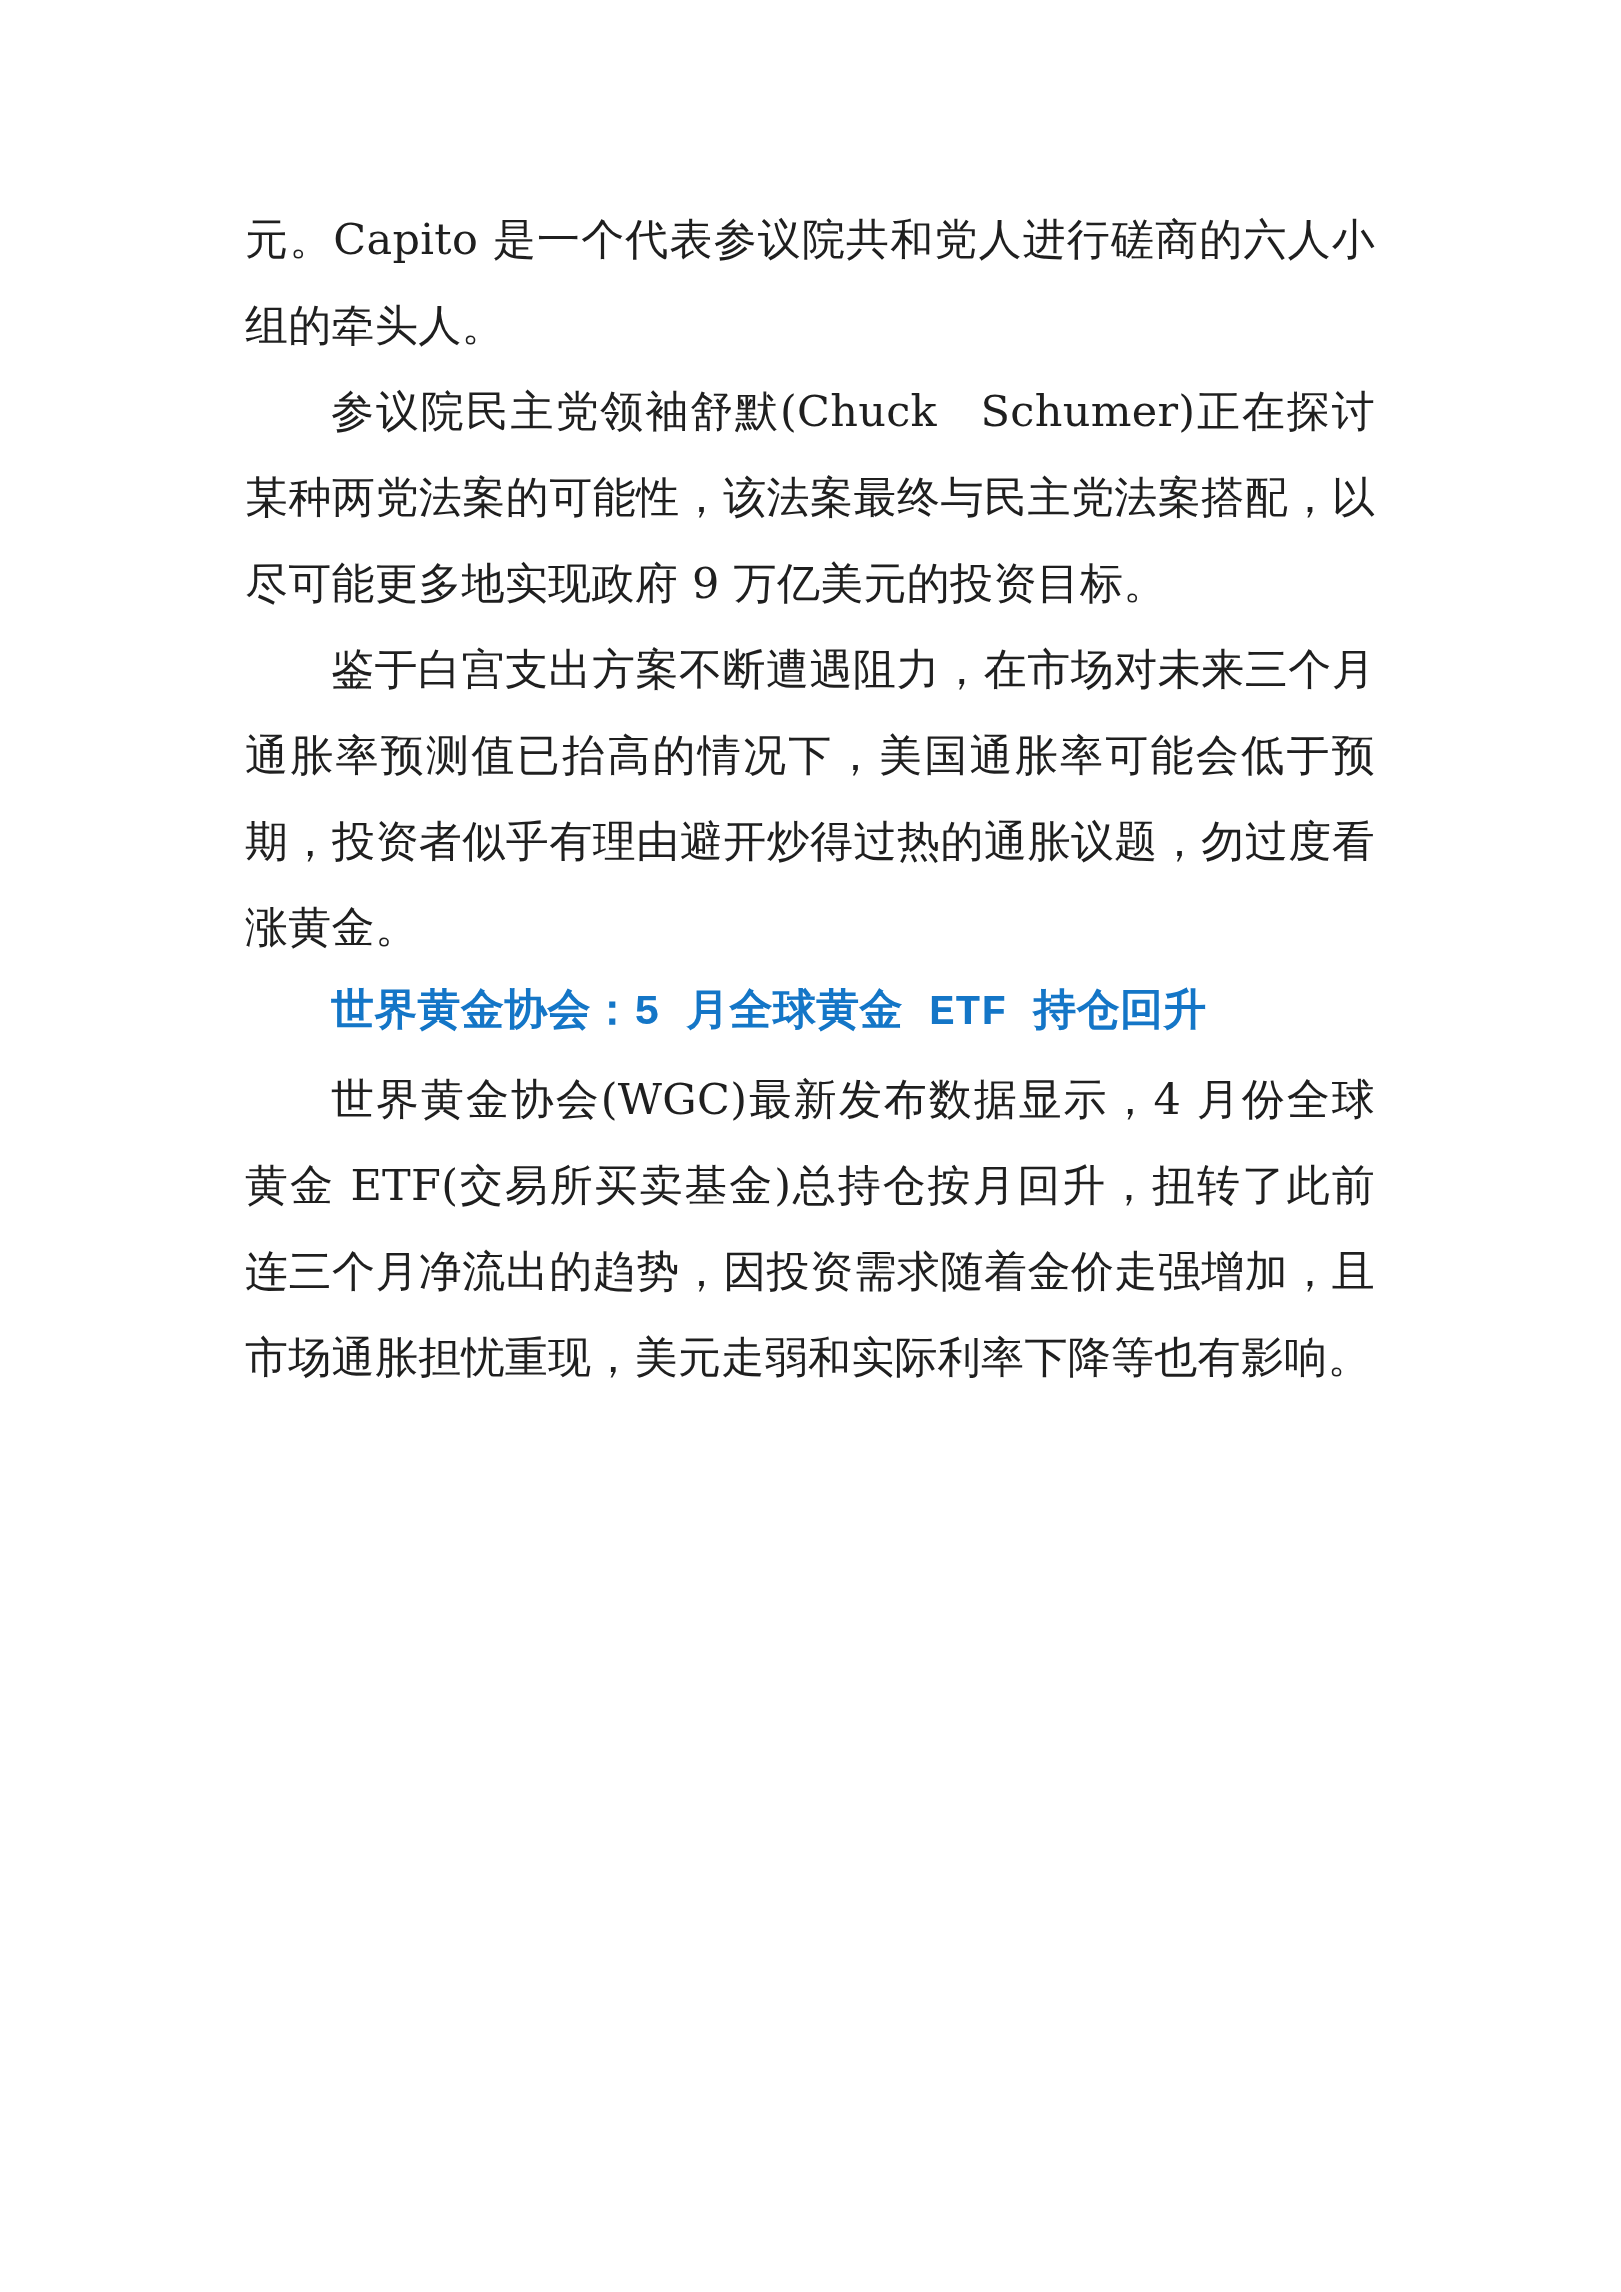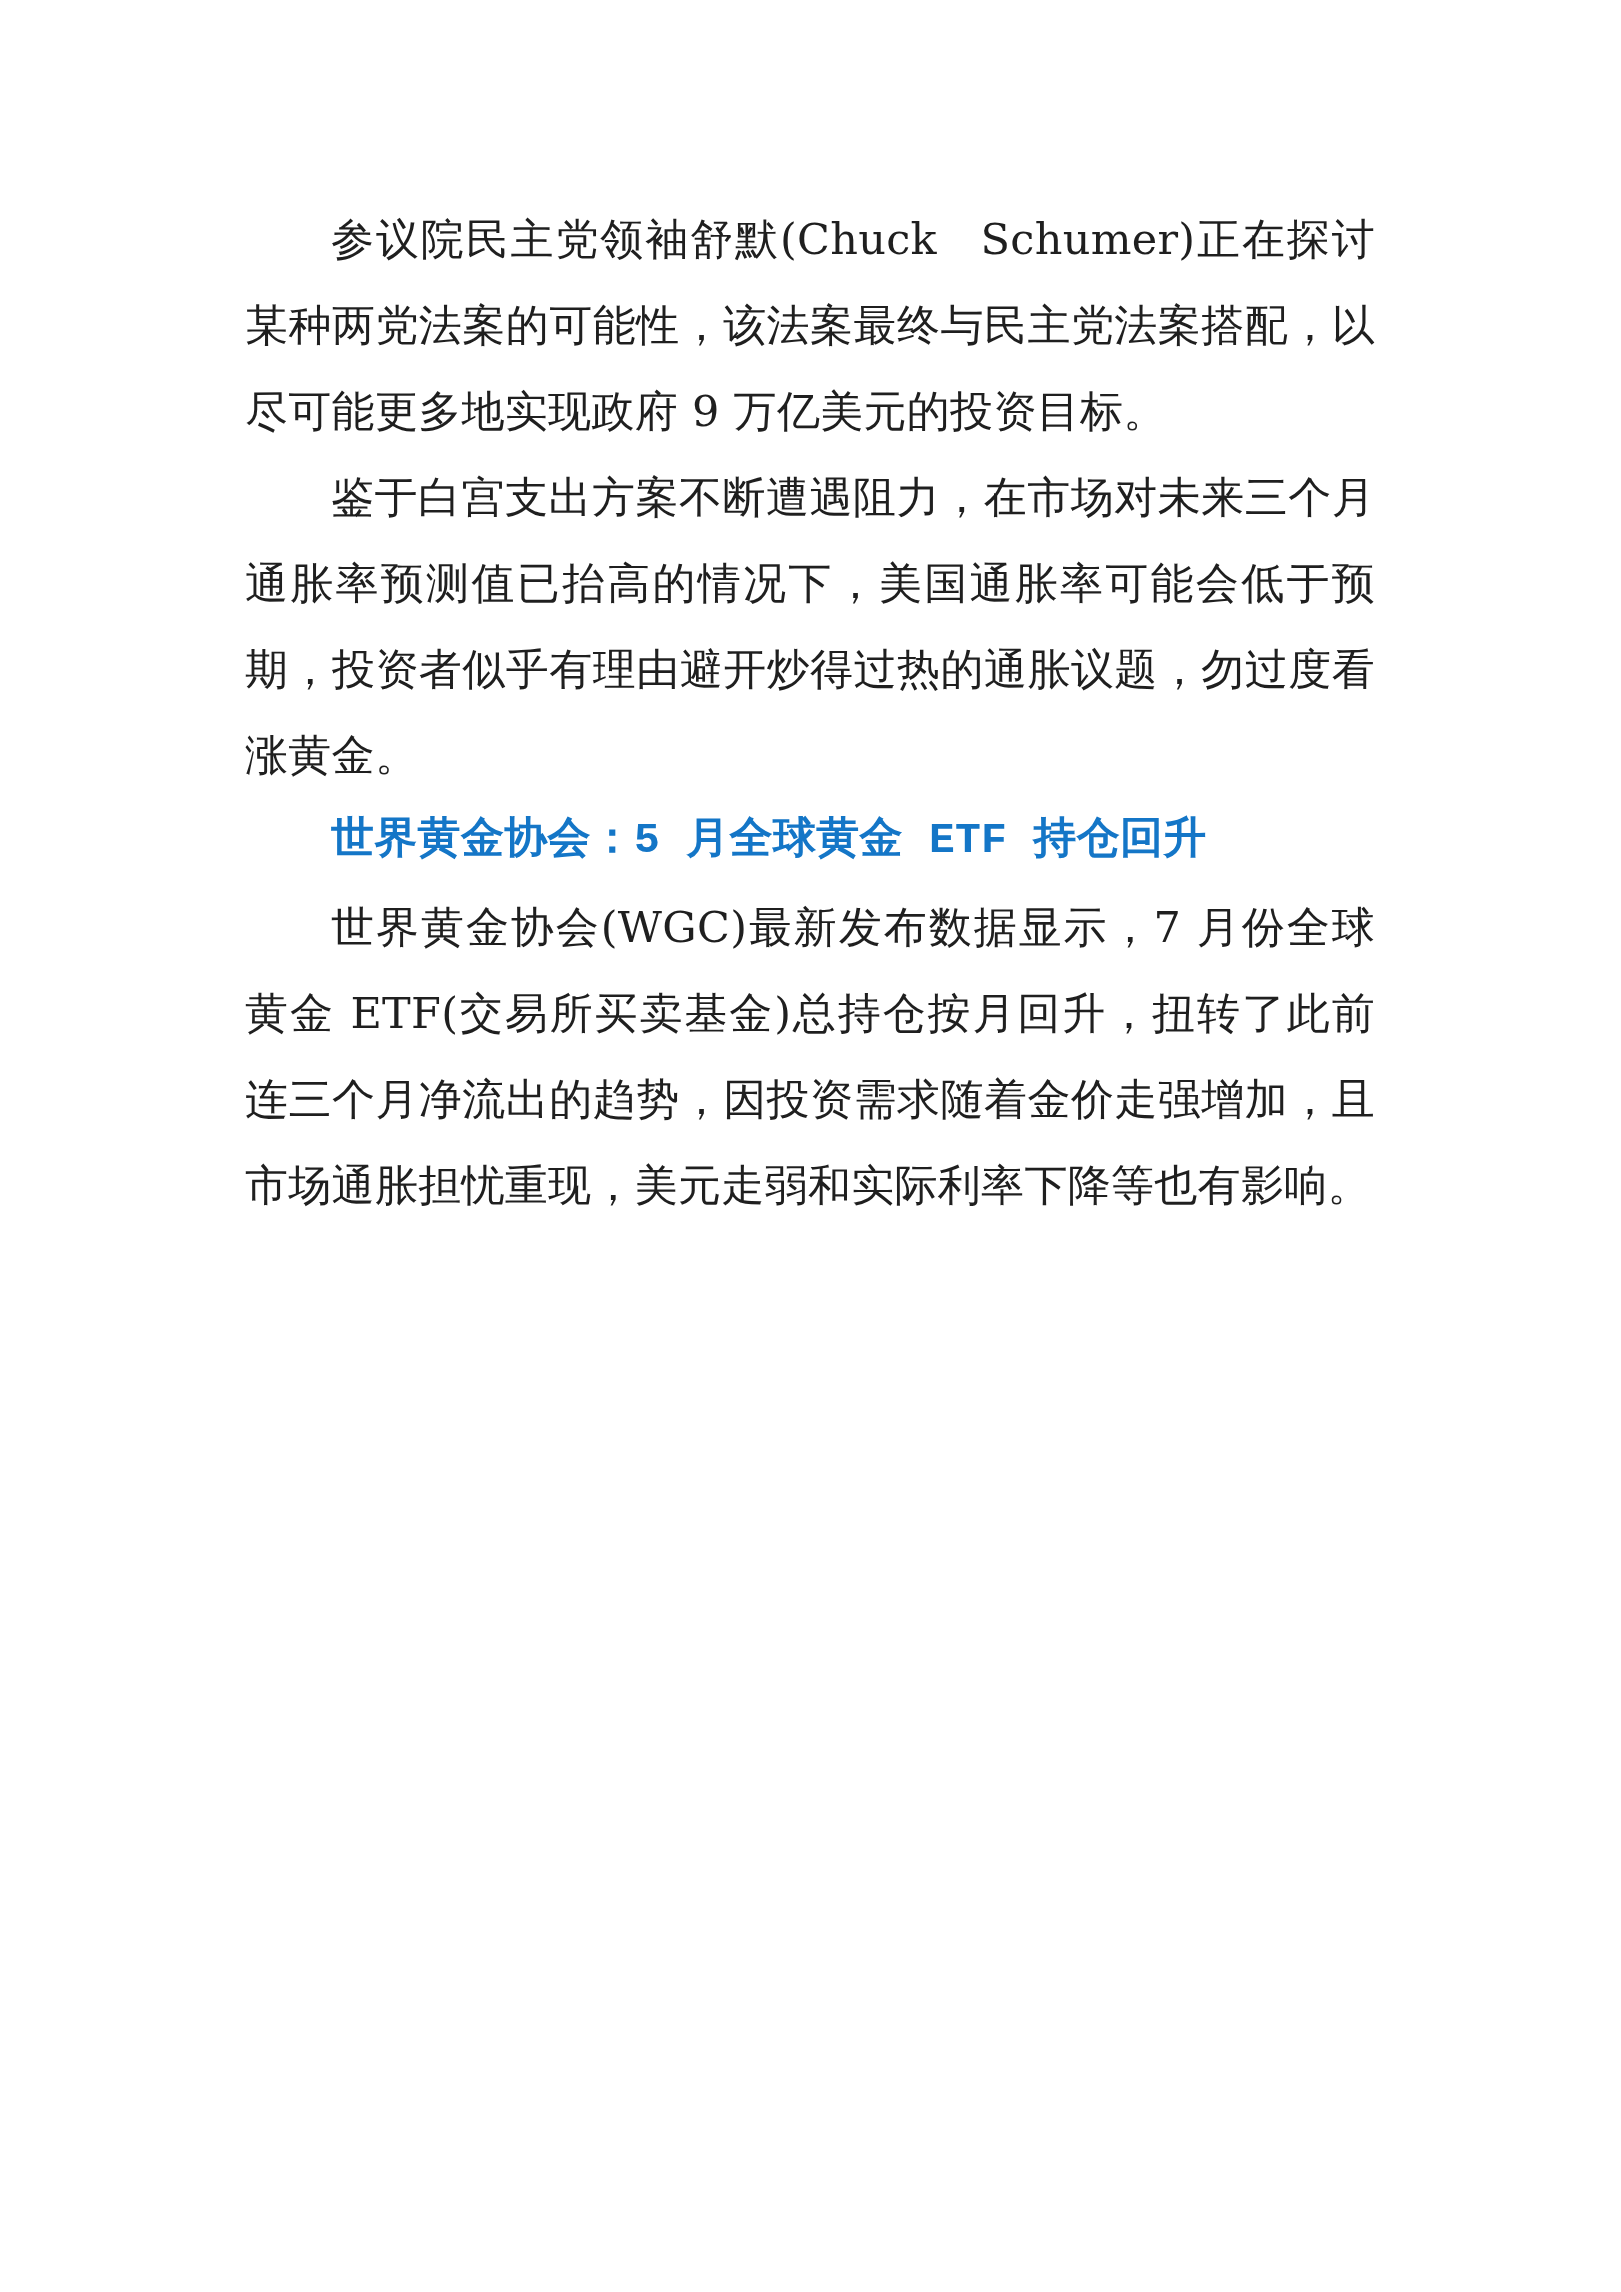--- a/index.html
+++ b/index.html
@@ -44,19 +44,20 @@
     font-weight: bold;
     text-align: left;
     font-family: Liberation Mono, monospace;
   }
 </style>
 </head>
 <body>
 
 <div class="page">
   <main class="content" id="content">
+      <p class="body">元。Capito 是一个代表参议院共和党人进行磋商的六人小组的牵头人。</p>
       <p class="body indent">参议院民主党领袖舒默(Chuck  Schumer)正在探讨某种两党法案的可能性，该法案最终与民主党法案搭配，以尽可能更多地实现政府 9 万亿美元的投资目标。</p>
       <p class="body indent">鉴于白宫支出方案不断遭遇阻力，在市场对未来三个月通胀率预测值已抬高的情况下，美国通胀率可能会低于预期，投资者似乎有理由避开炒得过热的通胀议题，勿过度看涨黄金。</p>
       <p class="heading indent">世界黄金协会：5 月全球黄金 ETF 持仓回升</p>
-      <p class="body indent">世界黄金协会(WGC)最新发布数据显示，7 月份全球黄金 ETF(交易所买卖基金)总持仓按月回升，扭转了此前连三个月净流出的趋势，因投资需求随着金价走强增加，且市场通胀担忧重现，美元走弱和实际利率下降等也有影响。</p>
+      <p class="body indent">世界黄金协会(WGC)最新发布数据显示，4 月份全球黄金 ETF(交易所买卖基金)总持仓按月回升，扭转了此前连三个月净流出的趋势，因投资需求随着金价走强增加，且市场通胀担忧重现，美元走弱和实际利率下降等也有影响。</p>
     </main>
 </div>
 
 
 </body></html>

